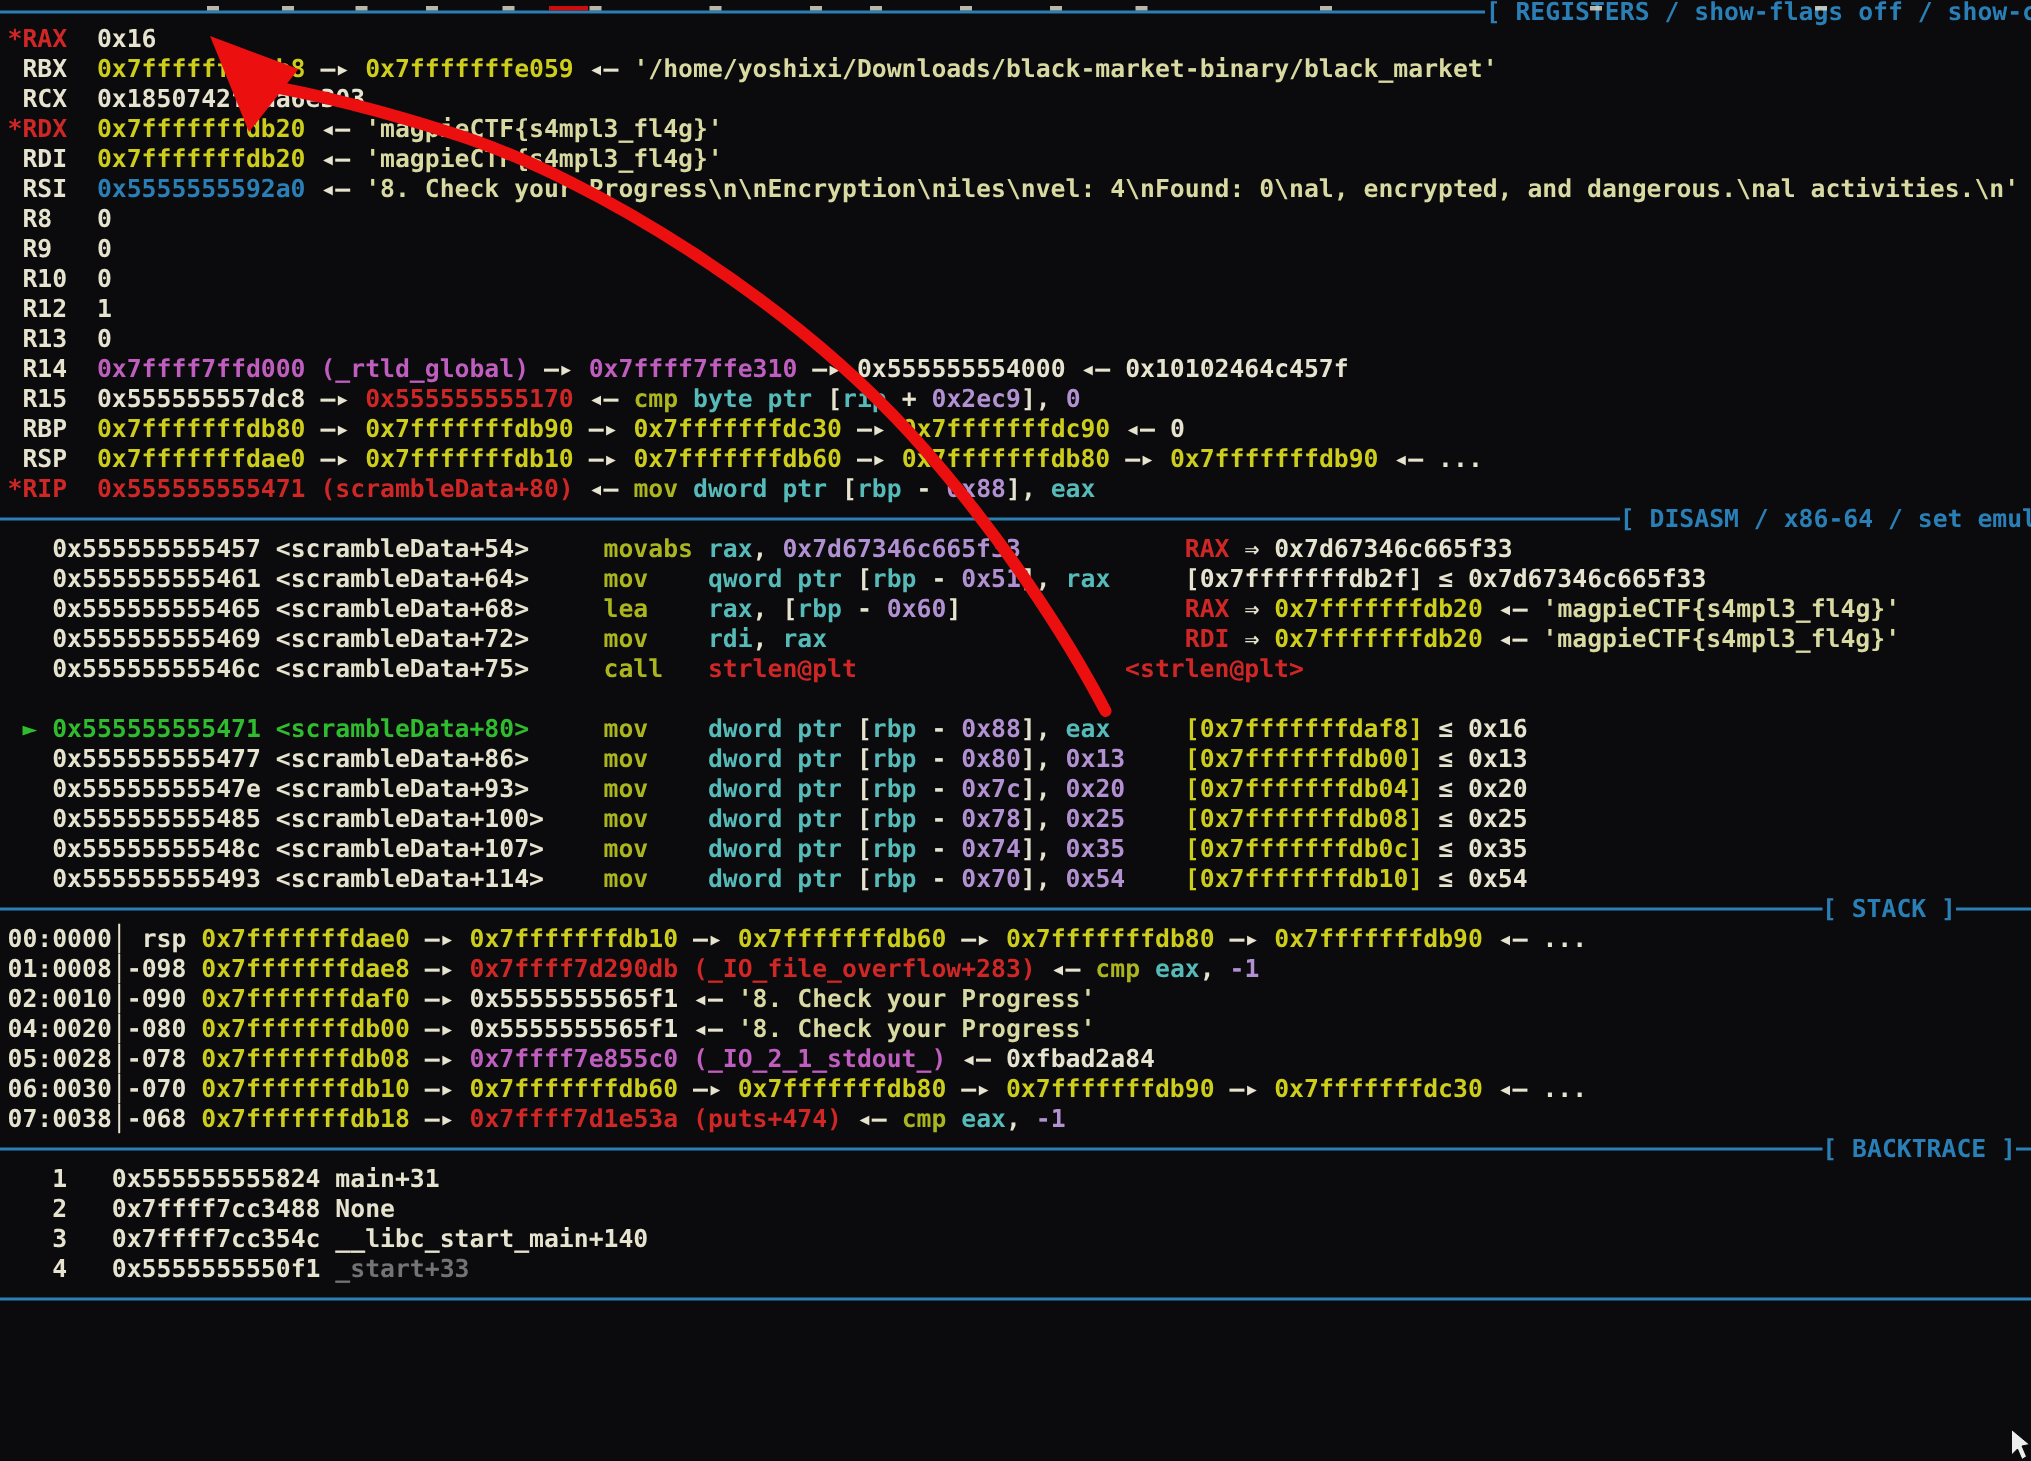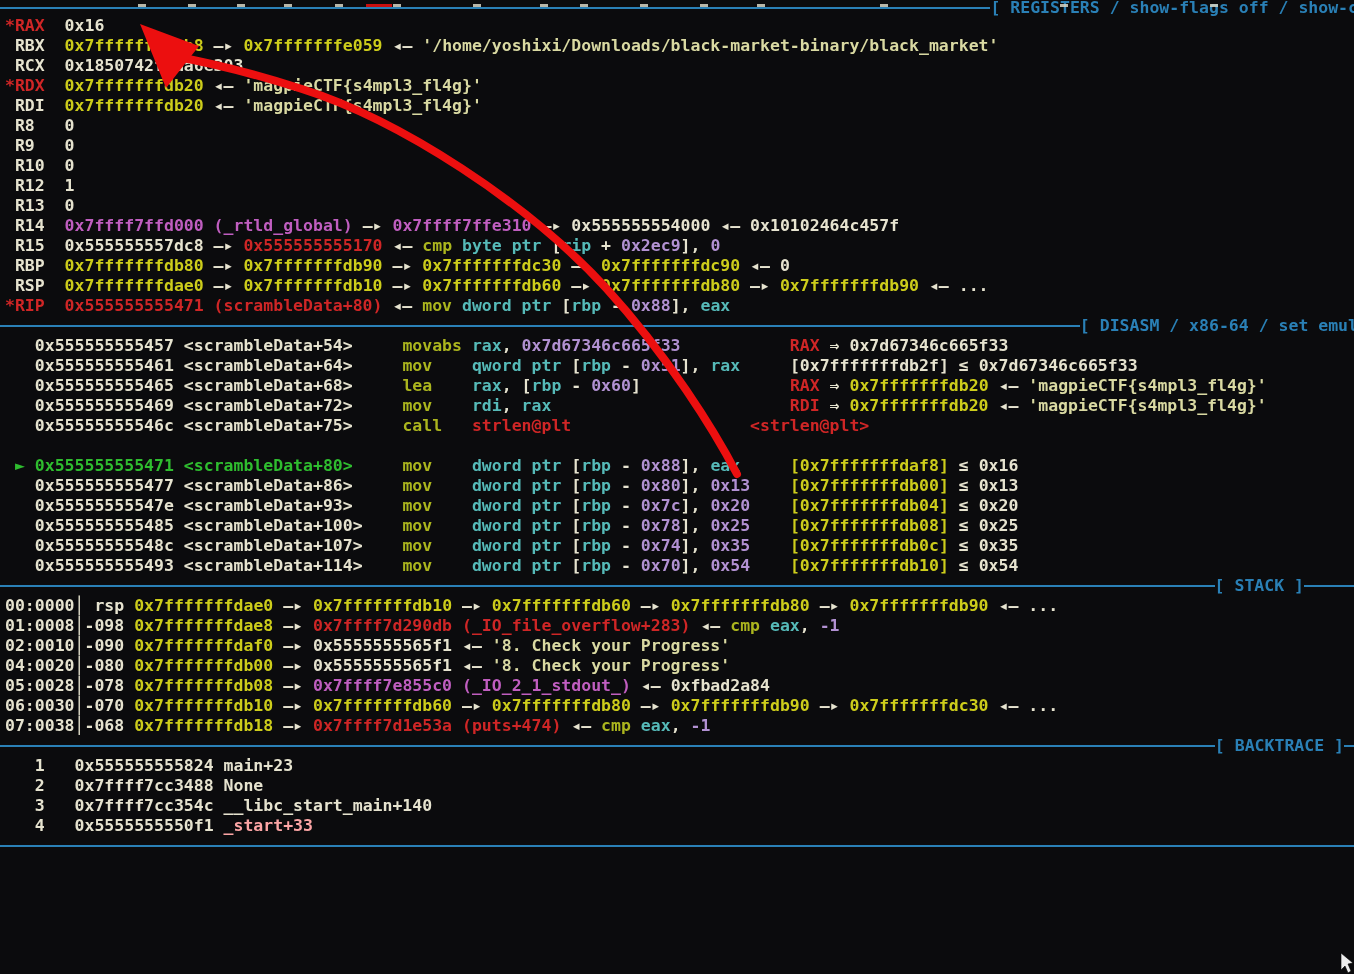--- a/index.html
+++ b/index.html
@@ -32,20 +32,21 @@
 
   <div class="sep first cut">
     <span class="t">[ REGISTERS / show-flags off / show-c</span>
   </div>
   <div>
       <div class="trow"><span style="color: rgb(207, 38, 38);">*RAX  </span><span style="color: rgb(230, 227, 207);">0x16</span></div>
       <div class="trow"><span style="color: rgb(230, 227, 207);"> RBX  </span><span style="color: rgb(205, 205, 27);">0x7fffffffdcb8</span><span style="color: rgb(230, 227, 207);"> —▸ </span><span style="color: rgb(205, 205, 27);">0x7fffffffe059</span><span style="color: rgb(230, 227, 207);"> ◂— </span><span style="color: rgb(217, 217, 162);">'/home/yoshixi/Downloads/black-market-binary/black_market'</span></div>
       <div class="trow"><span style="color: rgb(230, 227, 207);"> RCX  </span><span style="color: rgb(230, 227, 207);">0x1850742fbaa6e303</span></div>
       <div class="trow"><span style="color: rgb(207, 38, 38);">*RDX  </span><span style="color: rgb(205, 205, 27);">0x7fffffffdb20</span><span style="color: rgb(230, 227, 207);"> ◂— </span><span style="color: rgb(217, 217, 162);">'magpieCTF{s4mpl3_fl4g}'</span></div>
       <div class="trow"><span style="color: rgb(230, 227, 207);"> RDI  </span><span style="color: rgb(205, 205, 27);">0x7fffffffdb20</span><span style="color: rgb(230, 227, 207);"> ◂— </span><span style="color: rgb(217, 217, 162);">'magpieCTF{s4mpl3_fl4g}'</span></div>
+      <div class="trow"><span style="color: rgb(230, 227, 207);"> RSI  </span><span style="color: rgb(42, 128, 182);">0x5555555592a0</span><span style="color: rgb(230, 227, 207);"> ◂— </span><span style="color: rgb(217, 217, 162);">'8. Check your Progress\n\nEncryption\niles\nvel: 4\nFound: 0\nal, encrypted, and dangerous.\nal activities.\n'</span></div>
       <div class="trow"><span style="color: rgb(230, 227, 207);"> R8   </span><span style="color: rgb(230, 227, 207);">0</span></div>
       <div class="trow"><span style="color: rgb(230, 227, 207);"> R9   </span><span style="color: rgb(230, 227, 207);">0</span></div>
       <div class="trow"><span style="color: rgb(230, 227, 207);"> R10  </span><span style="color: rgb(230, 227, 207);">0</span></div>
       <div class="trow"><span style="color: rgb(230, 227, 207);"> R12  </span><span style="color: rgb(230, 227, 207);">1</span></div>
       <div class="trow"><span style="color: rgb(230, 227, 207);"> R13  </span><span style="color: rgb(230, 227, 207);">0</span></div>
       <div class="trow"><span style="color: rgb(230, 227, 207);"> R14  </span><span style="color: rgb(192, 94, 192);">0x7ffff7ffd000 (_rtld_global)</span><span style="color: rgb(230, 227, 207);"> —▸ </span><span style="color: rgb(192, 94, 192);">0x7ffff7ffe310</span><span style="color: rgb(230, 227, 207);"> —▸ </span><span style="color: rgb(230, 227, 207);">0x555555554000</span><span style="color: rgb(230, 227, 207);"> ◂— </span><span style="color: rgb(230, 227, 207);">0x10102464c457f</span></div>
       <div class="trow"><span style="color: rgb(230, 227, 207);"> R15  </span><span style="color: rgb(230, 227, 207);">0x555555557dc8</span><span style="color: rgb(230, 227, 207);"> —▸ </span><span style="color: rgb(207, 38, 38);">0x555555555170</span><span style="color: rgb(230, 227, 207);"> ◂— </span><span style="color: rgb(171, 181, 30);">cmp</span><span style="color: rgb(230, 227, 207);"> </span><span style="color: rgb(86, 186, 184);">byte ptr</span><span style="color: rgb(230, 227, 207);"> [</span><span style="color: rgb(86, 186, 184);">rip</span><span style="color: rgb(230, 227, 207);"> + </span><span style="color: rgb(178, 145, 210);">0x2ec9</span><span style="color: rgb(230, 227, 207);">], </span><span style="color: rgb(178, 145, 210);">0</span></div>
       <div class="trow"><span style="color: rgb(230, 227, 207);"> RBP  </span><span style="color: rgb(205, 205, 27);">0x7fffffffdb80</span><span style="color: rgb(230, 227, 207);"> —▸ </span><span style="color: rgb(205, 205, 27);">0x7fffffffdb90</span><span style="color: rgb(230, 227, 207);"> —▸ </span><span style="color: rgb(205, 205, 27);">0x7fffffffdc30</span><span style="color: rgb(230, 227, 207);"> —▸ </span><span style="color: rgb(205, 205, 27);">0x7fffffffdc90</span><span style="color: rgb(230, 227, 207);"> ◂— </span><span style="color: rgb(230, 227, 207);">0</span></div>
       <div class="trow"><span style="color: rgb(230, 227, 207);"> RSP  </span><span style="color: rgb(205, 205, 27);">0x7fffffffdae0</span><span style="color: rgb(230, 227, 207);"> —▸ </span><span style="color: rgb(205, 205, 27);">0x7fffffffdb10</span><span style="color: rgb(230, 227, 207);"> —▸ </span><span style="color: rgb(205, 205, 27);">0x7fffffffdb60</span><span style="color: rgb(230, 227, 207);"> —▸ </span><span style="color: rgb(205, 205, 27);">0x7fffffffdb80</span><span style="color: rgb(230, 227, 207);"> —▸ </span><span style="color: rgb(205, 205, 27);">0x7fffffffdb90</span><span style="color: rgb(230, 227, 207);"> ◂— ...</span></div>
       <div class="trow"><span style="color: rgb(207, 38, 38);">*RIP  </span><span style="color: rgb(207, 38, 38);">0x555555555471 (scrambleData+80)</span><span style="color: rgb(230, 227, 207);"> ◂— </span><span style="color: rgb(171, 181, 30);">mov</span><span style="color: rgb(230, 227, 207);"> </span><span style="color: rgb(86, 186, 184);">dword ptr</span><span style="color: rgb(230, 227, 207);"> [</span><span style="color: rgb(86, 186, 184);">rbp</span><span style="color: rgb(230, 227, 207);"> - </span><span style="color: rgb(178, 145, 210);">0x88</span><span style="color: rgb(230, 227, 207);">], </span><span style="color: rgb(86, 186, 184);">eax</span></div>
@@ -79,24 +80,24 @@
       <div class="trow"><span style="color: rgb(230, 227, 207);">04:0020</span><span style="color: rgb(230, 227, 207);">│</span><span style="color: rgb(230, 227, 207);">-080 </span><span style="color: rgb(205, 205, 27);">0x7fffffffdb00</span><span style="color: rgb(230, 227, 207);"> —▸ </span><span style="color: rgb(230, 227, 207);">0x5555555565f1</span><span style="color: rgb(230, 227, 207);"> ◂— </span><span style="color: rgb(217, 217, 162);">'8. Check your Progress'</span></div>
       <div class="trow"><span style="color: rgb(230, 227, 207);">05:0028</span><span style="color: rgb(230, 227, 207);">│</span><span style="color: rgb(230, 227, 207);">-078 </span><span style="color: rgb(205, 205, 27);">0x7fffffffdb08</span><span style="color: rgb(230, 227, 207);"> —▸ </span><span style="color: rgb(192, 94, 192);">0x7ffff7e855c0 (_IO_2_1_stdout_)</span><span style="color: rgb(230, 227, 207);"> ◂— </span><span style="color: rgb(230, 227, 207);">0xfbad2a84</span></div>
       <div class="trow"><span style="color: rgb(230, 227, 207);">06:0030</span><span style="color: rgb(230, 227, 207);">│</span><span style="color: rgb(230, 227, 207);">-070 </span><span style="color: rgb(205, 205, 27);">0x7fffffffdb10</span><span style="color: rgb(230, 227, 207);"> —▸ </span><span style="color: rgb(205, 205, 27);">0x7fffffffdb60</span><span style="color: rgb(230, 227, 207);"> —▸ </span><span style="color: rgb(205, 205, 27);">0x7fffffffdb80</span><span style="color: rgb(230, 227, 207);"> —▸ </span><span style="color: rgb(205, 205, 27);">0x7fffffffdb90</span><span style="color: rgb(230, 227, 207);"> —▸ </span><span style="color: rgb(205, 205, 27);">0x7fffffffdc30</span><span style="color: rgb(230, 227, 207);"> ◂— ...</span></div>
       <div class="trow"><span style="color: rgb(230, 227, 207);">07:0038</span><span style="color: rgb(230, 227, 207);">│</span><span style="color: rgb(230, 227, 207);">-068 </span><span style="color: rgb(205, 205, 27);">0x7fffffffdb18</span><span style="color: rgb(230, 227, 207);"> —▸ </span><span style="color: rgb(207, 38, 38);">0x7ffff7d1e53a (puts+474)</span><span style="color: rgb(230, 227, 207);"> ◂— </span><span style="color: rgb(171, 181, 30);">cmp</span><span style="color: rgb(230, 227, 207);"> </span><span style="color: rgb(86, 186, 184);">eax</span><span style="color: rgb(230, 227, 207);">, </span><span style="color: rgb(178, 145, 210);">-1</span></div>
     </div>
 
   <div class="sep btline">
     <span class="t">[ BACKTRACE ]</span>
   </div>
   <div>
-      <div class="trow"><span style="color: rgb(230, 227, 207);">   1   </span><span style="color: rgb(230, 227, 207);">0x555555555824</span><span style="color: rgb(230, 227, 207);"> </span><span style="color: rgb(230, 227, 207);">main+23</span></div>
+      <div class="trow"><span style="color: rgb(230, 227, 207);">   1   </span><span style="color: rgb(230, 227, 207);">0x555555555824</span><span style="color: rgb(230, 227, 207);"> </span><span style="color: rgb(230, 227, 207);">main+31</span></div>
       <div class="trow"><span style="color: rgb(230, 227, 207);">   2   </span><span style="color: rgb(230, 227, 207);">0x7ffff7cc3488</span><span style="color: rgb(230, 227, 207);"> </span><span style="color: rgb(230, 227, 207);">None</span></div>
       <div class="trow"><span style="color: rgb(230, 227, 207);">   3   </span><span style="color: rgb(230, 227, 207);">0x7ffff7cc354c</span><span style="color: rgb(230, 227, 207);"> </span><span style="color: rgb(230, 227, 207);">__libc_start_main+140</span></div>
-      <div class="trow"><span style="color: rgb(230, 227, 207);">   4   </span><span style="color: rgb(230, 227, 207);">0x5555555550f1</span><span style="color: rgb(230, 227, 207);"> </span><span style="color: #fca5a5;">_start+33</span></div>
+      <div class="trow"><span style="color: rgb(230, 227, 207);">   4   </span><span style="color: rgb(230, 227, 207);">0x5555555550f1</span><span style="color: rgb(230, 227, 207);"> </span><span style="color: #737373;">_start+33</span></div>
     </div>
 
   <div class="sep"></div>
 
 
   <div class="topfrag">
       <span class="frag" style="left: 138px;"></span>
       <span class="frag" style="left: 188px;"></span>
       <span class="frag" style="left: 237px;"></span>
       <span class="frag" style="left: 284px;"></span>

